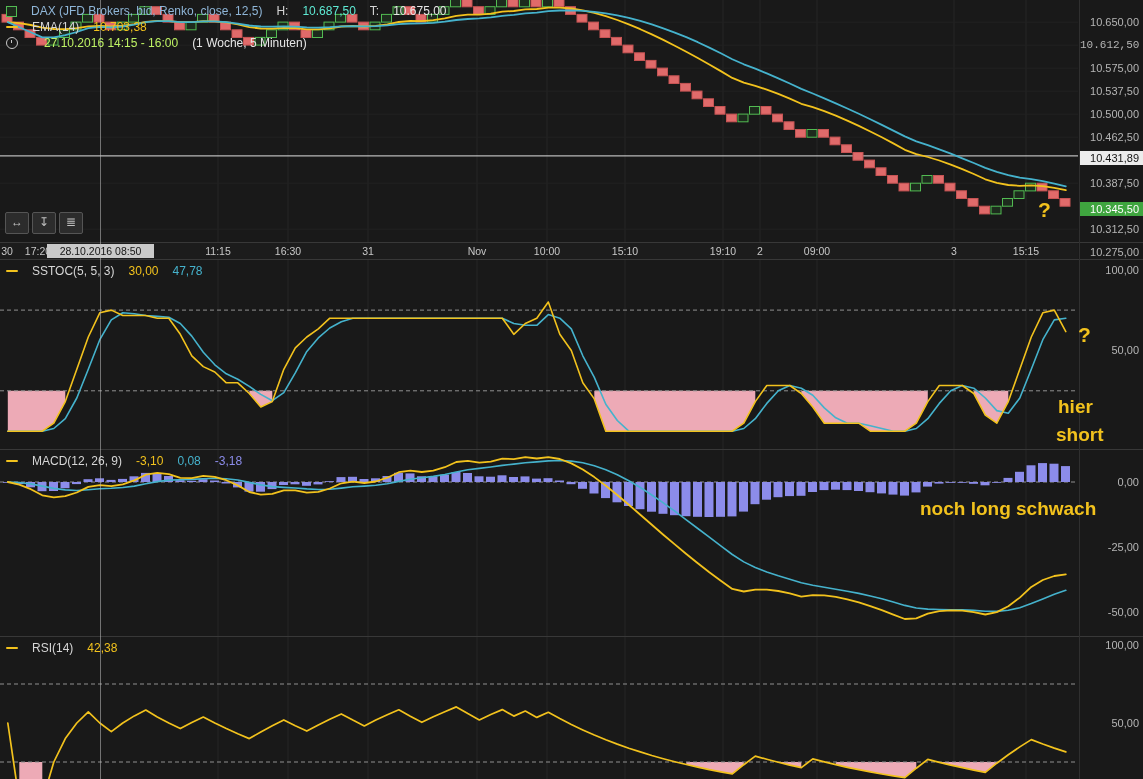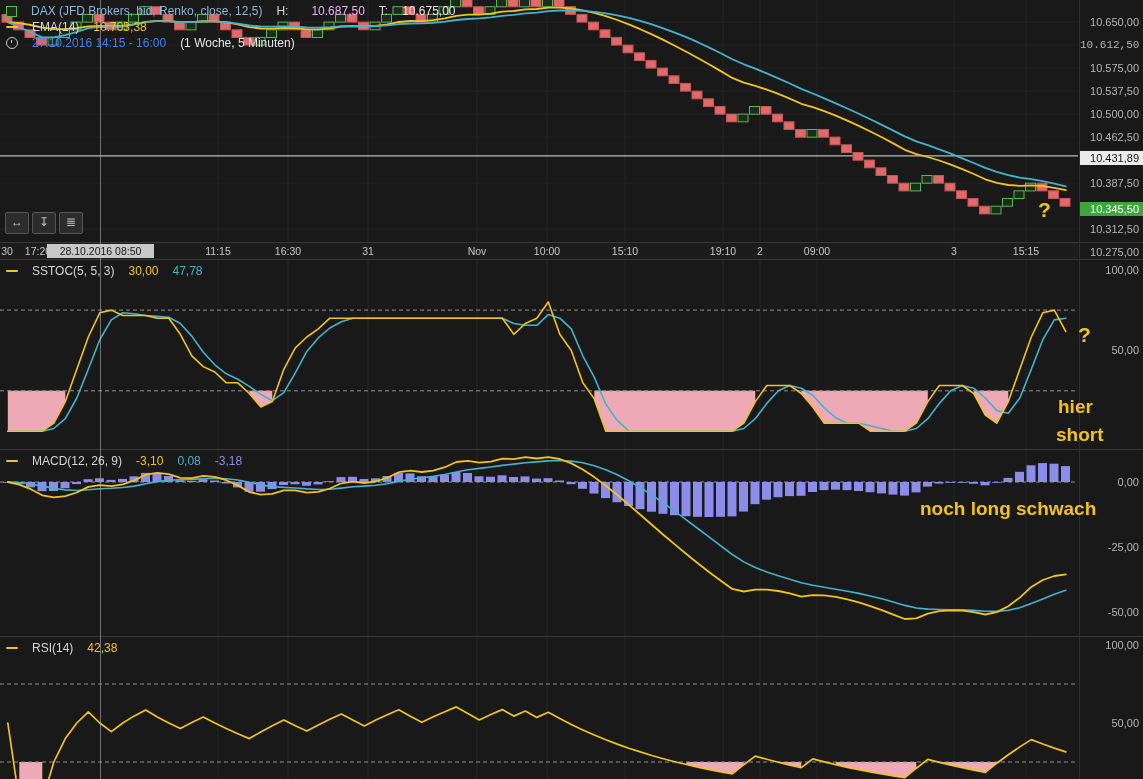--- a/index.html
+++ b/index.html
@@ -348,32 +348,32 @@
       <div class="axlbl box-white" style="top: 151px;">10.431,89</div>
       <div class="axlbl box-green" style="top: 202px;">10.345,50</div>
     </div>
   <div id="crosshair"></div>
 
   <div class="legend" style="top:3px">
     <div class="lrow">
       <span class="sw sw-candle"></span>
       <span style="color: rgb(143, 182, 216);">DAX (JFD Brokers, bid, Renko, close, 12,5)</span>
       <span class="lbl">H:</span>
-      <span style="color: #f0abfc; margin-left: 9px;">10.687,50</span>
+      <span style="color: #5eead4;">10.687,50</span>
       <span class="lbl">T:</span>
       <span style="color: rgb(230, 230, 230);">10.675,00</span>
     </div>
     <div class="lrow">
       <span class="sw sw-line" style="background: rgb(242, 194, 29);"></span>
       <span class="lbl">EMA(14)</span>
       <span style="color: rgb(242, 194, 29);">10.703,38</span>
     </div>
     <div class="lrow">
       <span class="clockicon"></span>
-      <span style="color: #3b82f6;">27.10.2016 14:15 - 16:00</span>
+      <span style="color: #bef264; margin-left: 12px;">27.10.2016 14:15 - 16:00</span>
       <span style="color: rgb(230, 230, 230);">(1 Woche, 5 Minuten)</span>
     </div>
   </div>
 
   <div class="legend" style="top:263px">
     <div class="lrow">
       <span class="sw sw-line" style="background: rgb(242, 194, 29);"></span>
       <span class="lbl">SSTOC(5, 5, 3)</span>
       <span style="color: rgb(242, 194, 29);">30,00</span>
       <span style="color: rgb(69, 178, 204);">47,78</span>

